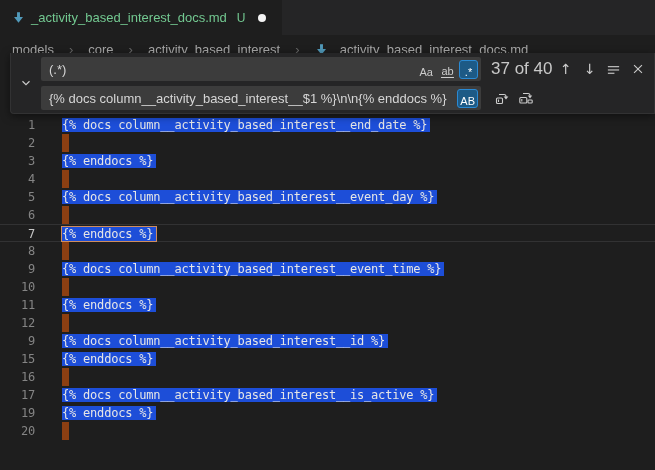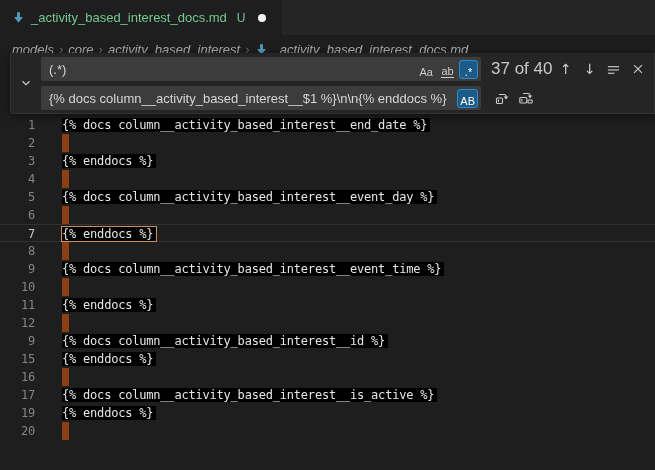--- a/index.html
+++ b/index.html
@@ -14,36 +14,36 @@
   .tabbar { height:35px; background:#252526; display:flex; align-items:stretch; }
   .tab {
     background:#1e1e1e; display:flex; align-items:center; gap:6px;
     padding:0 12px 0 12px; width:282px; cursor:pointer;
   }
   .tab-label { font-size:13px; color:#73c991; white-space:nowrap; }
   .git-badge { font-size:12px; color:#73c991; margin-left:4px; }
   .dirty-dot { width:8px; height:8px; border-radius:50%; background:#f4f4f4; margin-left:6px; flex:0 0 auto; }
   
   .breadcrumbs {
-    height:18px; display:flex; align-items:center; gap:5px;
-    padding:0 10px 0 12px; font-size:13px; color:#a9a9a9; background:#1e1e1e; margin-top:5px;font-style:italic;
+    height:18px; display:flex; align-items:center; gap:15px;
+    padding:0 10px 0 12px; font-size:13px; color:#a9a9a9; background:#1e1e1e; margin-top:5px;
   }
   .crumb { white-space:nowrap; cursor:pointer; }
   .crumb-sep { color:#6a6a6a; font-size:13px; }
   .crumb-file { display:flex; align-items:center; gap:5px; }
   
   .md-ico { width:13px; height:13px; display:inline-block; flex:0 0 auto; }
   
   .editor { position:absolute; left:0; top:116px; width:655px; }
   .row { display:flex; height:18px; font-family:"DejaVu Sans Mono", monospace; font-size:12px; line-height:18px; letter-spacing:-0.2px; cursor:text; }
   .row.current { border-top:1px solid #323233; border-bottom:1px solid #323233; height:18px; }
   .ln { width:35px; text-align:right; color:#858585; flex:0 0 auto; user-select:none; }
   .row.current .ln { color:#c6c6c6; }
   .ltext { margin-left:27px; white-space:pre; color:#e6e6e6; }
-  .match { background:#000000; padding-right:3px; }
+  .match { background:#1d4ed8; padding-right:3px; }
   .match.cur { outline:1px solid #cf8e5e; }
   .zbar { display:inline-block; width:7px; height:18px; background:#8c3f12; vertical-align:top; }
   
   .findw {
     position:absolute; left:10px; top:53px; width:645px; height:61px;
     background:#252526; border:1px solid #323233; border-top:none;
     border-bottom-left-radius:4px; box-shadow:0 2px 8px rgba(0,0,0,.5);
     display:flex; z-index:10; padding:4px 6px 4px 0;
   }
   .toggle-col { width:30px; display:flex; align-items:center; justify-content:center; cursor:pointer; }

